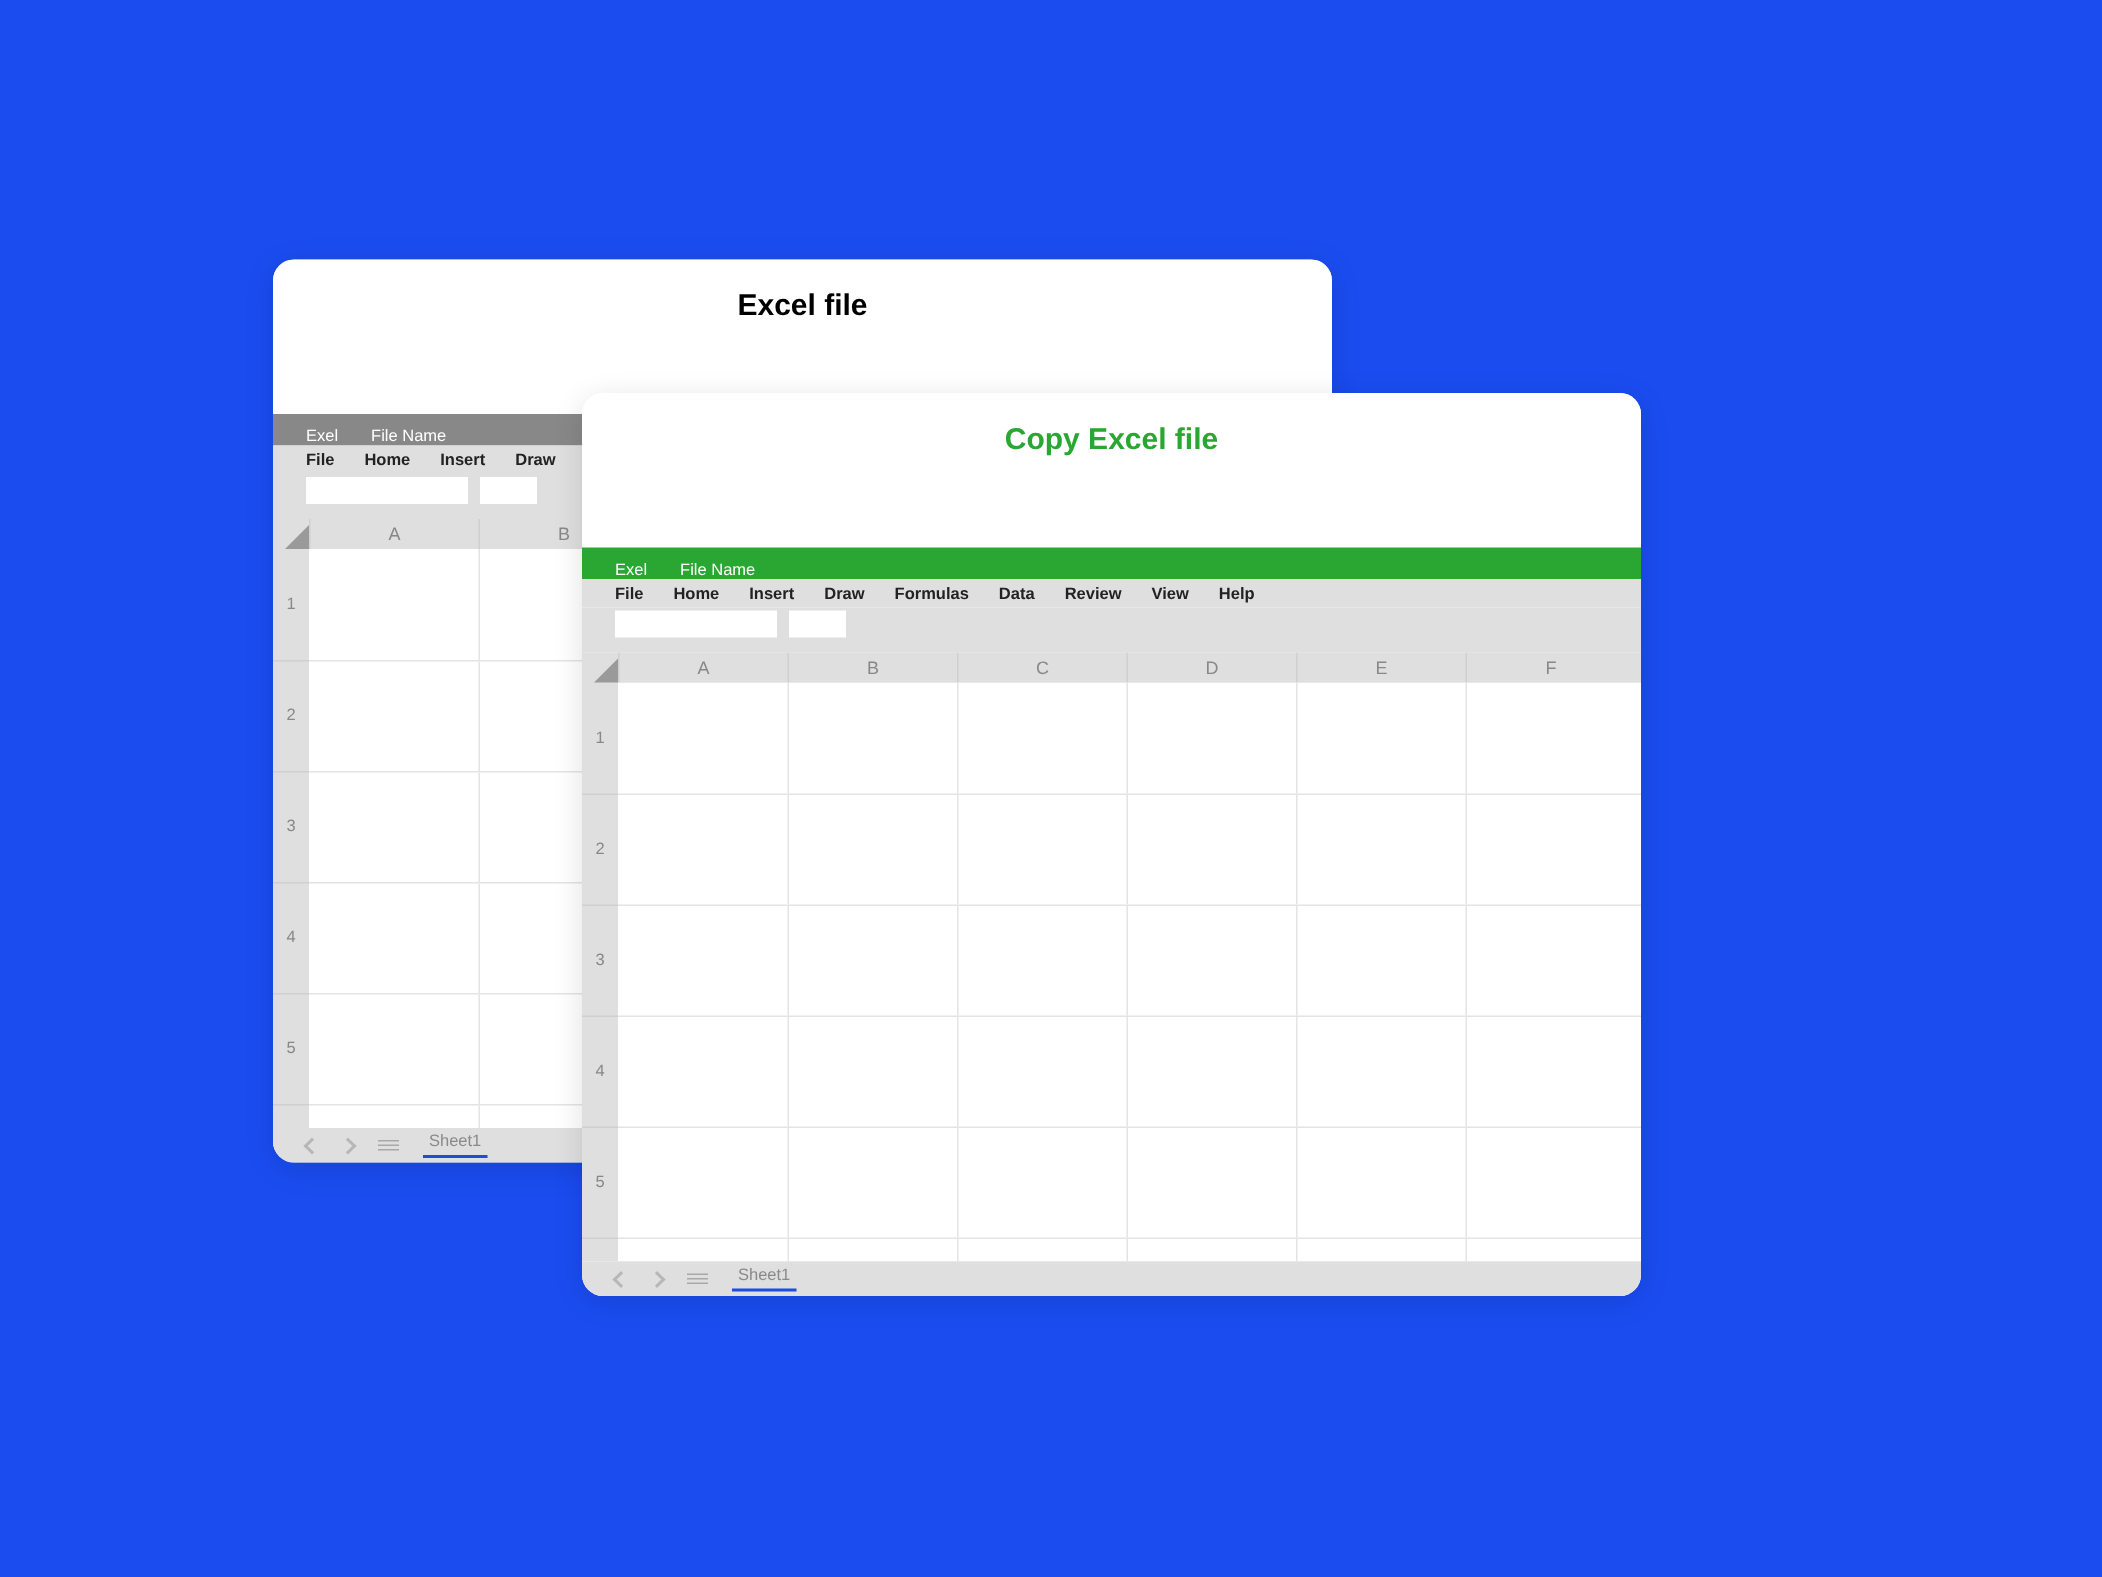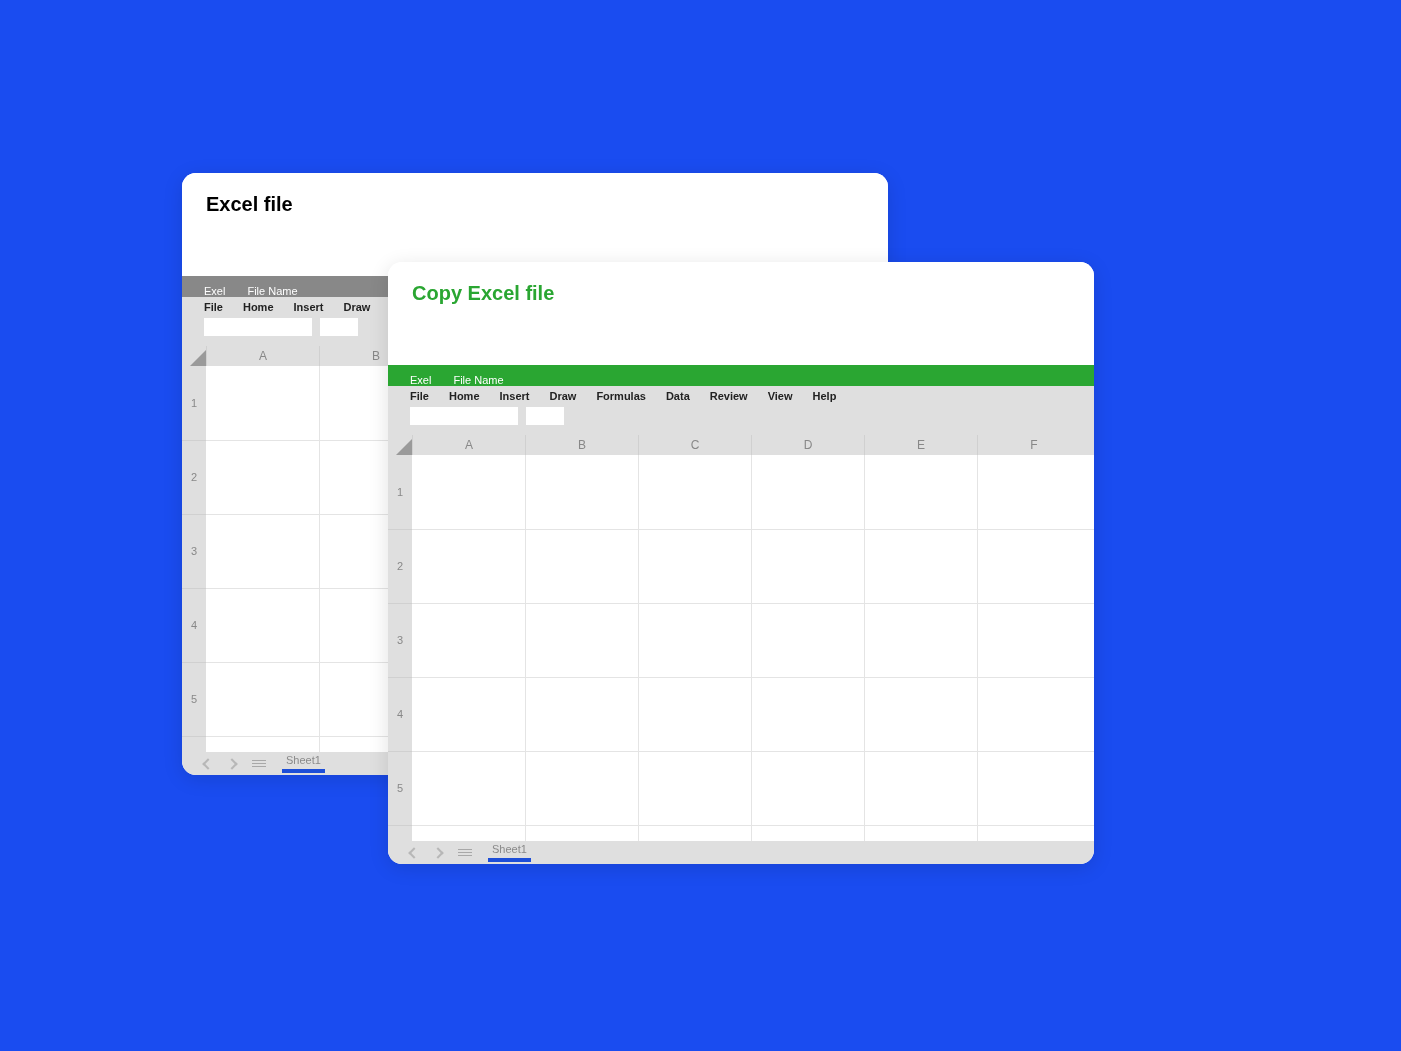--- a/index.html
+++ b/index.html
@@ -19,20 +19,21 @@
     box-shadow: 0 4px 20px rgba(0,0,0,.12);
     display: flex;
     flex-direction: column;
   }
   .win-back  { left: 182px; top: 173px; width: 706px; height: 602px; }
   .win-front { left: 388px; top: 262px; width: 706px; height: 602px; }
 
   .title-area {
     background: #fff;
     padding: 20px 24px 18px;
+    text-align: center;
   }
   .title-area h1 { font-size: 20px; font-weight: 700; }
   .win-front .title-area h1 { color: #2aa632; }
 
   .ribbon-top {
     height: 24px;
     display: flex;
     align-items: flex-end;
     font-size: 11px;
     color: #fff;
@@ -134,21 +135,21 @@
   }
   .nav-chev.left  { transform: rotate(45deg); }
   .nav-chev.right { transform: rotate(-135deg); }
   .hamburger {
     width:14px;
     display:flex; flex-direction:column; gap:2px;
   }
   .hamburger span { height:1px; background:#a8a8a8; display:block; }
   .sheet-tab {
     padding: 0 4px 3px;
-    border-bottom: 4px solid #1d4ed8;
+    border-bottom: 2px solid #1d4ed8;
   }
 </style>
 </head>
 <body>
 
 <div class="window win-back">
   <div class="title-area">
     <h1>Excel file</h1>
   </div>
   <div class="ribbon-top">

